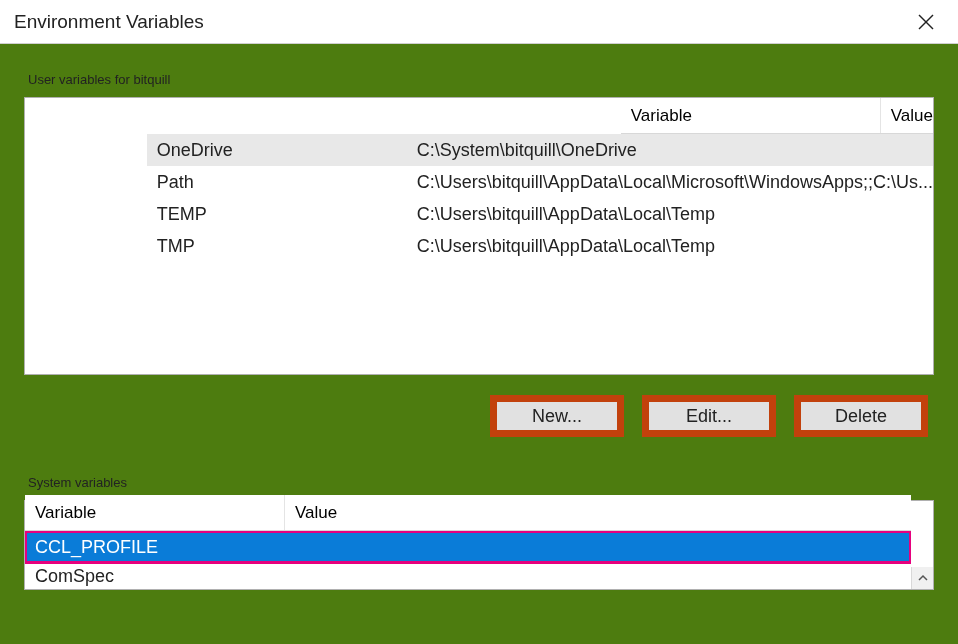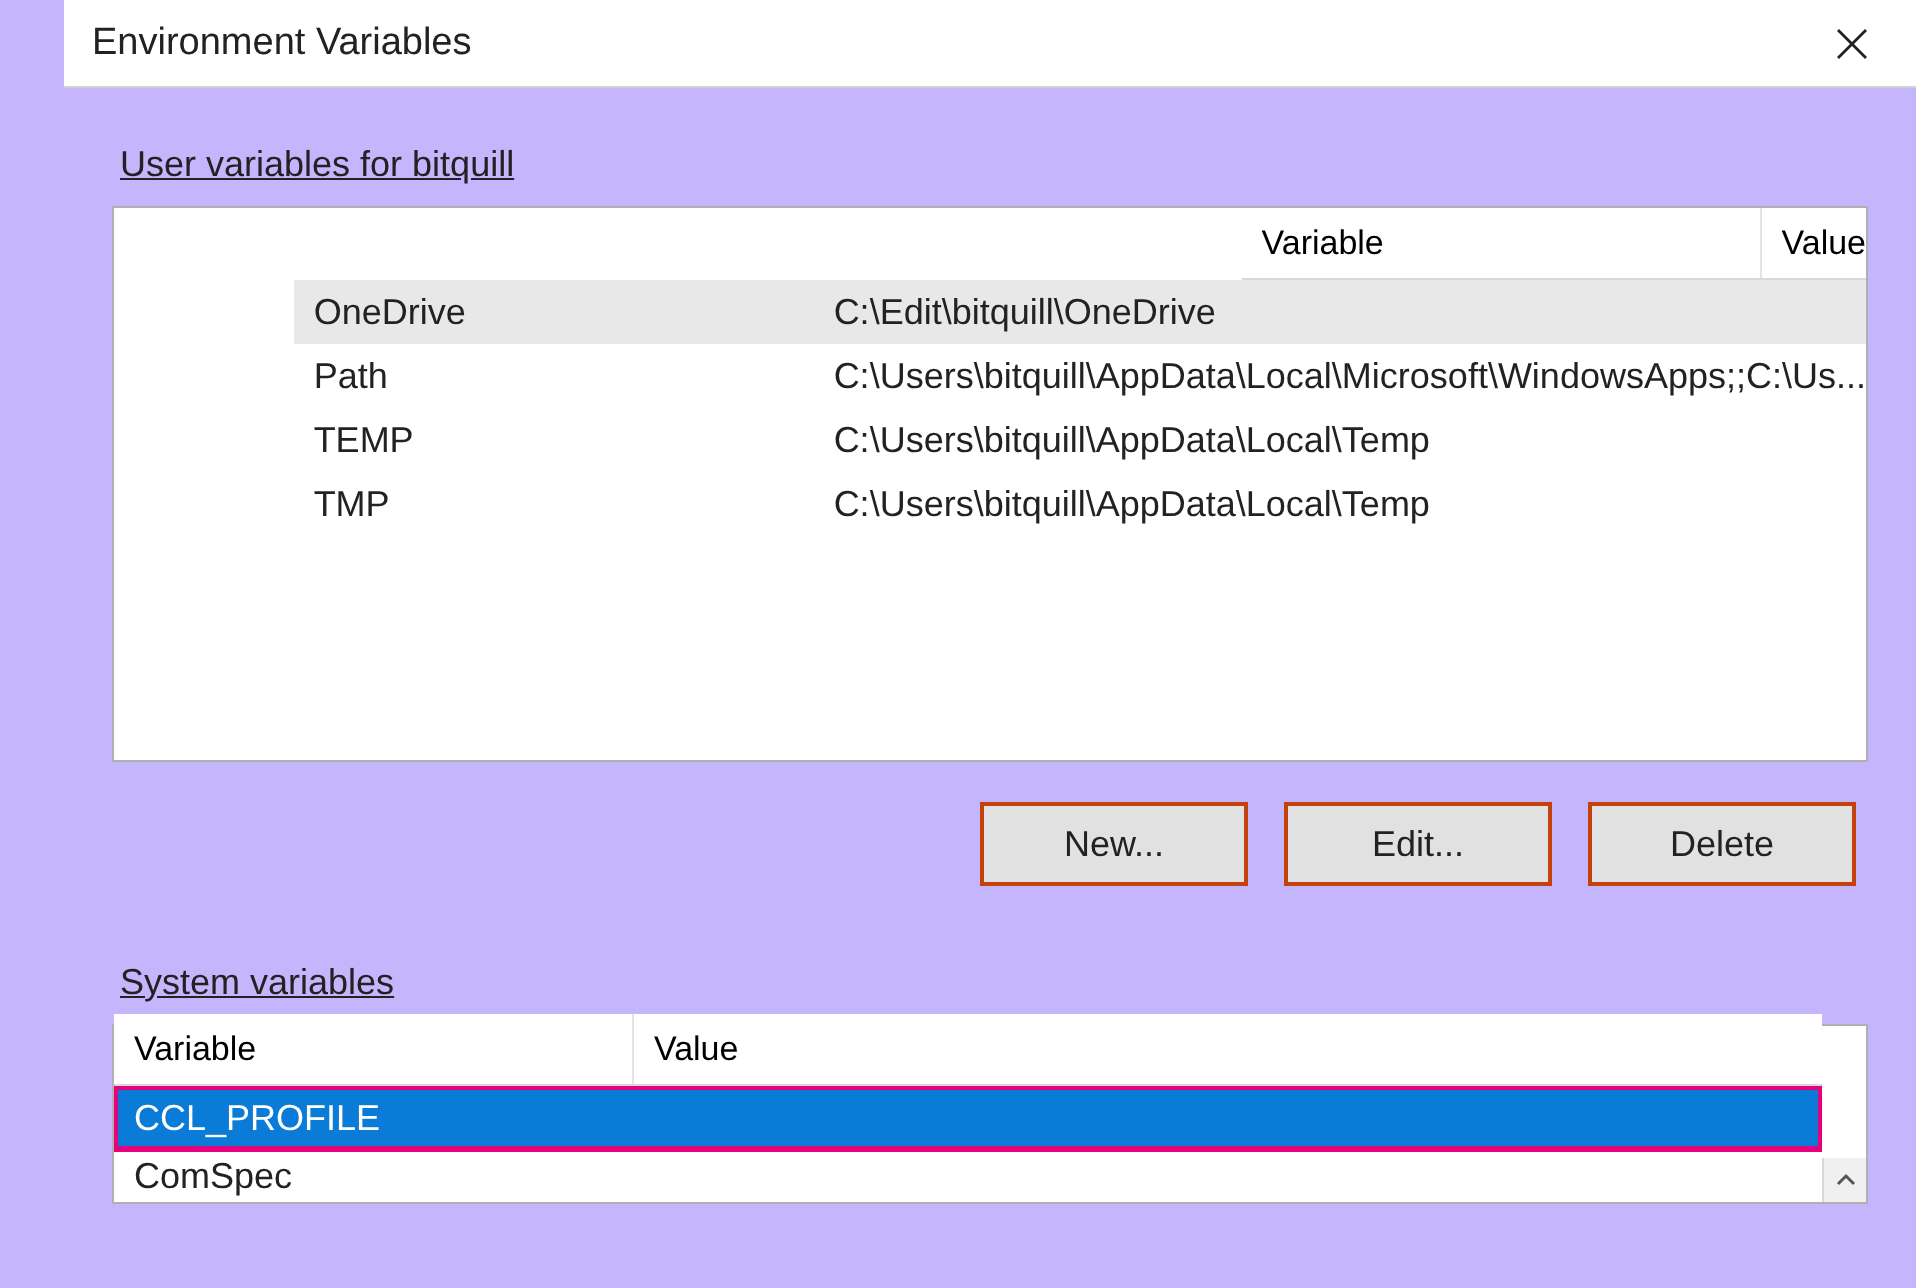--- a/index.html
+++ b/index.html
@@ -7,24 +7,23 @@
       font-family: "Segoe UI", Tahoma, sans-serif;
       font-size: 17px;
       background: #f0f0f0;
       width: 958px;
       height: 644px;
       overflow: hidden;
     }
     .window {
       width: 100%;
       height: 100%;
-      background: #c4b5fd;
-      display: flex;
-      flex-direction: column;
-      padding-left: 32px;
+      background: #4d7c0f;
+      display: flex;
+      flex-direction: column;
     }
     .titlebar {
       height: 44px;
       background: #fff;
       border-bottom: 1px solid #d0d0d0;
       display: flex;
       align-items: center;
       padding: 0 12px 0 14px;
     }
     .titlebar .title {
@@ -41,25 +40,24 @@
       cursor: pointer;
     }
     .titlebar .close svg { width: 16px; height: 16px; }
     .content {
       flex: 1;
       padding: 28px 24px 0 24px;
       display: flex;
       flex-direction: column;
     }
     .section-label {
-      font-size: 18px;
+      font-size: 13px;
       color: #222;
       margin-bottom: 10px;
       padding-left: 4px;
-      text-decoration: underline;
     }
     .table-wrap {
       border: 1px solid #b0b0b0;
       background: #fff;
       display: flex;
       flex-direction: column;
       position: relative;
       align-items: flex-end;
     }
     .user-table-wrap { height: 278px; }
@@ -95,21 +93,21 @@
       justify-content: flex-end;
       gap: 18px;
       margin-top: 20px;
       margin-bottom: 38px;
       padding-right: 6px;
     }
     .btn {
       width: 134px;
       height: 42px;
       background: #e1e1e1;
-      border: 2px solid #c2410c;
+      border: 7px solid #c2410c;
       font-size: 18px;
       color: #222;
       cursor: pointer;
       display:flex; align-items:center; justify-content:center;
     }
     .scrollbar {
       width: 22px;
       background: #f0f0f0;
       border-left: 1px solid #d8d8d8;
       display: flex;
@@ -142,21 +140,21 @@
 
     <div class="section-label">User variables for bitquill</div>
     <div class="table-wrap user-table-wrap">
       <div class="table-header">
         <div class="col-var">Variable</div>
         <div class="col-val">Value</div>
       </div>
       <div class="table-body">
         <div class="row selected-grey">
           <div class="cell-var">OneDrive</div>
-          <div class="cell-val">C:\Edit\bitquill\OneDrive</div>
+          <div class="cell-val">C:\System\bitquill\OneDrive</div>
         </div>
         <div class="row">
           <div class="cell-var">Path</div>
           <div class="cell-val">C:\Users\bitquill\AppData\Local\Microsoft\WindowsApps;;C:\Us...</div>
         </div>
         <div class="row">
           <div class="cell-var">TEMP</div>
           <div class="cell-val">C:\Users\bitquill\AppData\Local\Temp</div>
         </div>
         <div class="row">

